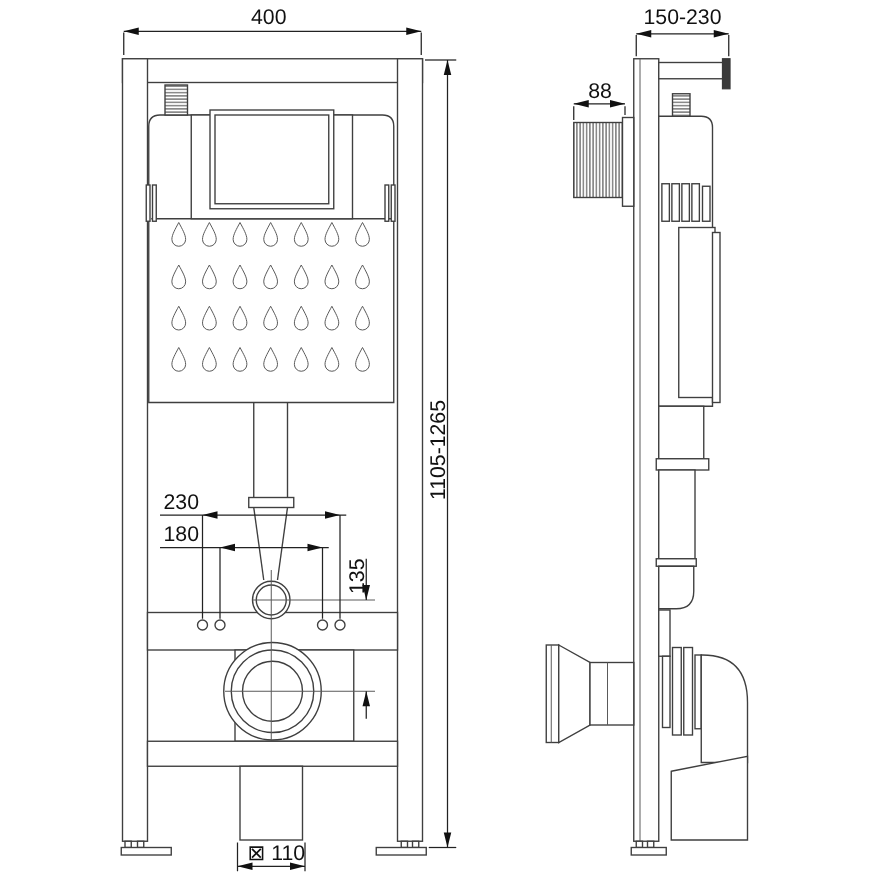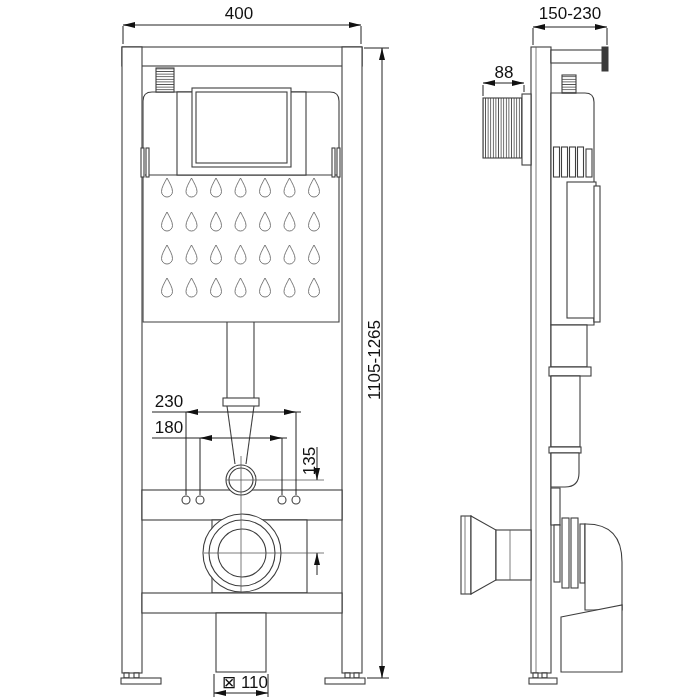--- a/index.html
+++ b/index.html
@@ -1,16 +1,16 @@
 <!DOCTYPE html>
 <html><head>
 <meta charset="utf-8">
 <style>
   html,body{margin:0;padding:0;background:#ffffff;}
-  .canvas{width:608px;height:700px;background:#ffffff;position:relative;overflow:hidden;padding-left:24px;}
+  .canvas{width:608px;height:700px;background:#ffffff;position:relative;overflow:hidden;}
   svg{display:block;}
   .s   {fill:#ffffff;stroke:#3f3f3f;stroke-width:1.1;}
   .ln  {fill:none;stroke:#3f3f3f;stroke-width:1.1;}
   .thn {fill:none;stroke:#5a5a5a;stroke-width:0.8;}
   .dk  {fill:#3a3a3a;stroke:#3a3a3a;stroke-width:1;}
   .dim {fill:none;stroke:#222222;stroke-width:1;}
   .ar  {fill:#111111;stroke:none;}
   .dimtxt{font-family:"Liberation Sans",sans-serif;font-size:17px;fill:#111111;}
 </style>
 </head>

